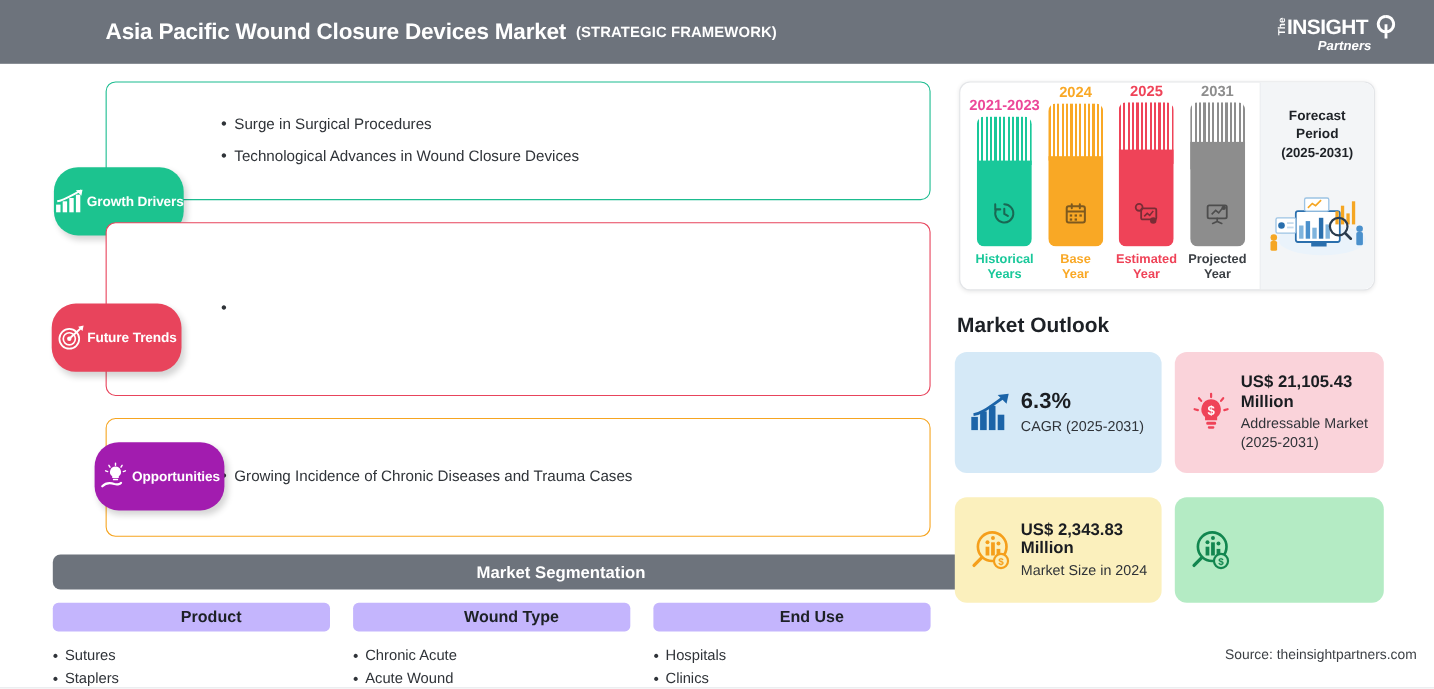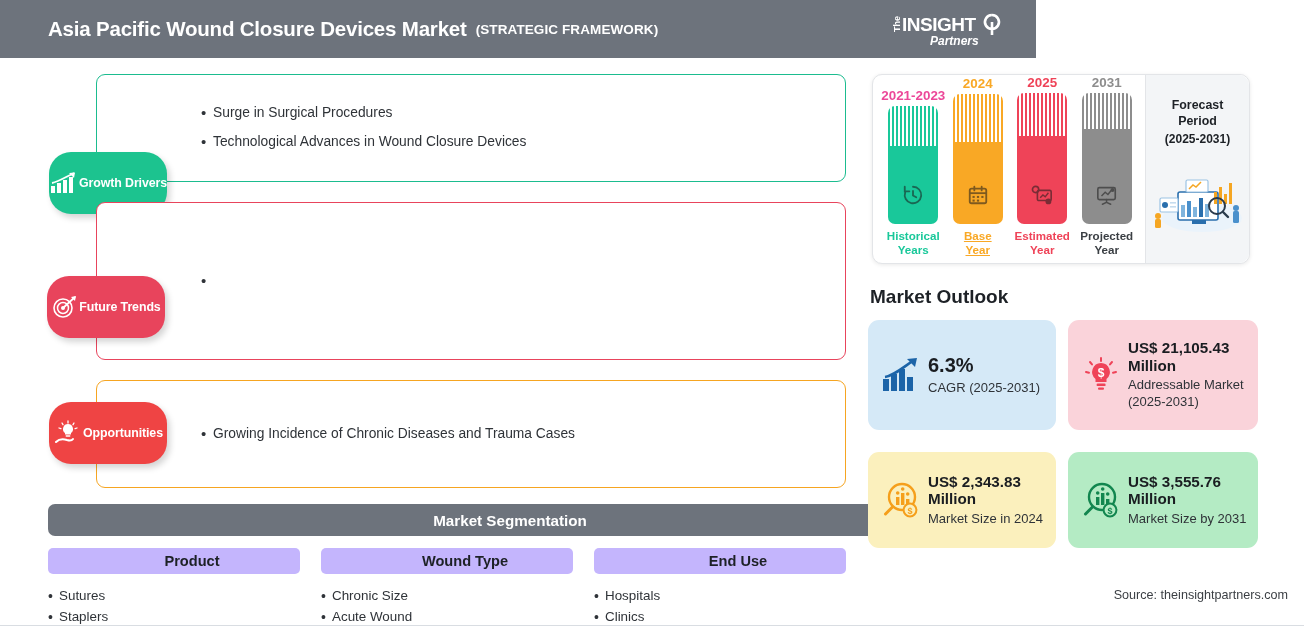--- a/index.html
+++ b/index.html
@@ -6,22 +6,22 @@
   html, body {
     width: 1304px; height: 626px;
     font-family: "Liberation Sans", sans-serif;
     background: #ffffff;
     overflow: hidden;
   }
   .page { position: relative; width: 1304px; height: 626px; background:#fff; border-bottom:1px solid #d9dde2; }
 
   
   .header {
-    position:absolute; left:0; top:0; width:1036px; height:58px;
-    background:#6d737c; display:flex; align-items:center;
+    position:absolute; left:0; top:0; width:1304px; height:58px;
+    background:#6d737c; display:flex; align-items:center;padding-left:48px;
   }
   .header-title { margin-left:48px; color:#ffffff; font-size:20.5px; font-weight:bold; letter-spacing:-0.2px; }
   .header-sub { color:#ffffff; font-size:13.5px; font-weight:bold; margin-left:9px; letter-spacing:0.1px; }
   .logo { position:absolute; right:28px; top:9px; width:120px; height:40px; color:#fff; }
 
   
   .left { position:absolute; left:0; top:58px; width:862px; height:568px; }
 
   .panel { position:absolute; border:1.4px solid #cfcfcf; border-radius:9px; background:#fff; }
   .panel .bullets { position:absolute; left:104px; top:50%; transform:translateY(-50%); width:700px; }
@@ -176,21 +176,21 @@
     </div>
 
     <div class="panel" id="panel-opps" style="border-color: rgb(246, 165, 33);">
       <div class="bullets">
         <div class="bullet">
           <span class="dot">•</span>
           <span>Growing Incidence of Chronic Diseases and Trauma Cases</span>
         </div>
       </div>
     </div>
-    <div class="badge" id="badge-opps" style="background: #ef4444;">
+    <div class="badge" id="badge-opps" style="background: #a21caf; margin-left: 37px;">
       <span class="bicon">
         <svg width="30" height="25" viewBox="0 0 30 25" aria-hidden="true">
           <g stroke="#fff" stroke-width="1.3" stroke-linecap="round">
             <path d="M15 1 v2"></path>
               <path d="M9 3 l1 1.7"></path>
               <path d="M21 3 l-1 1.7"></path>
             <path d="M6 8 l1.9 0.7"></path>
               <path d="M24 8 l-1.9 0.7"></path>
           </g>
           <path d="M15 4 a5 5 0 0 1 3 9 v1.6 h-6 V13 a5 5 0 0 1 3 -9 z" fill="#fff"></path>
@@ -217,21 +217,21 @@
             </div>
 
         </div>
       </div>
 
       <div class="seg-col">
         <div class="seg-title">Wound Type</div>
         <div class="seg-list">
           <div class="seg-item">
               <span class="dot">•</span>
-              <span>Chronic Size</span>
+              <span>Chronic Acute</span>
             </div>
           <div class="seg-item">
               <span class="dot">•</span>
               <span>Acute Wound</span>
             </div>
         </div>
       </div>
 
       <div class="seg-col">
         <div class="seg-title">End Use</div>
@@ -287,21 +287,21 @@
                 <g fill="#1a1a1a">
                     <rect x="6" y="13" width="2.4" height="2.2"></rect>
                     <rect x="10.8" y="13" width="2.4" height="2.2"></rect>
                     <rect x="15.6" y="13" width="2.4" height="2.2"></rect>
                     <rect x="6" y="17" width="2.4" height="2.2"></rect>
                     <rect x="10.8" y="17" width="2.4" height="2.2"></rect>
                   </g>
               </svg>
             </span>
           </div>
-          <div class="tl-cap" id="c1" style="color: rgb(249, 168, 37); text-decoration: underline;">
+          <div class="tl-cap" id="c1" style="color: rgb(249, 168, 37);">
             <span>Base</span><br>
             <span>Year</span>
           </div>
         </div>
 
         <div class="tl-item">
           <div class="tl-year" id="y2" style="color: rgb(239, 67, 88);">2025</div>
           <div class="tl-bar" id="b2" style="height: 140px;">
             <div class="stripes" style="height: 56px; background: repeating-linear-gradient(90deg, rgb(239, 67, 88) 0px, rgb(239, 67, 88) 2px, rgb(255, 255, 255) 2px, rgb(255, 255, 255) 4px);"></div>
             <div class="solid" style="height: 88px; background: rgb(239, 67, 88);"></div>
@@ -465,22 +465,18 @@
             <g fill="#12864f">
                 <circle cx="16.7" cy="12" r="1.8"></circle>
                 <circle cx="21.7" cy="8" r="1.8"></circle>
                 <circle cx="26.7" cy="13" r="1.8"></circle>
               </g>
             <path d="M11.5 26 l-7 7" stroke="#12864f" stroke-width="3" stroke-linecap="round"></path>
             <circle cx="29" cy="29" r="6.4" fill="#b4ebc4" stroke="#12864f" stroke-width="2"></circle>
             <text x="29" y="33" text-anchor="middle" font-family="Liberation Sans, sans-serif" font-size="9" font-weight="bold" fill="#12864f">$</text>
           </svg>
         </span>
-        <div class="ctext">
-          <div class="cbig small">US$ 3,555.76 Million</div>
-          <div class="csub">Market Size by 2031</div>
-        </div>
       </div>
     </div>
 
     <div class="source">Source: theinsightpartners.com</div>
   </div>
 </div>
 
 </body></html>

